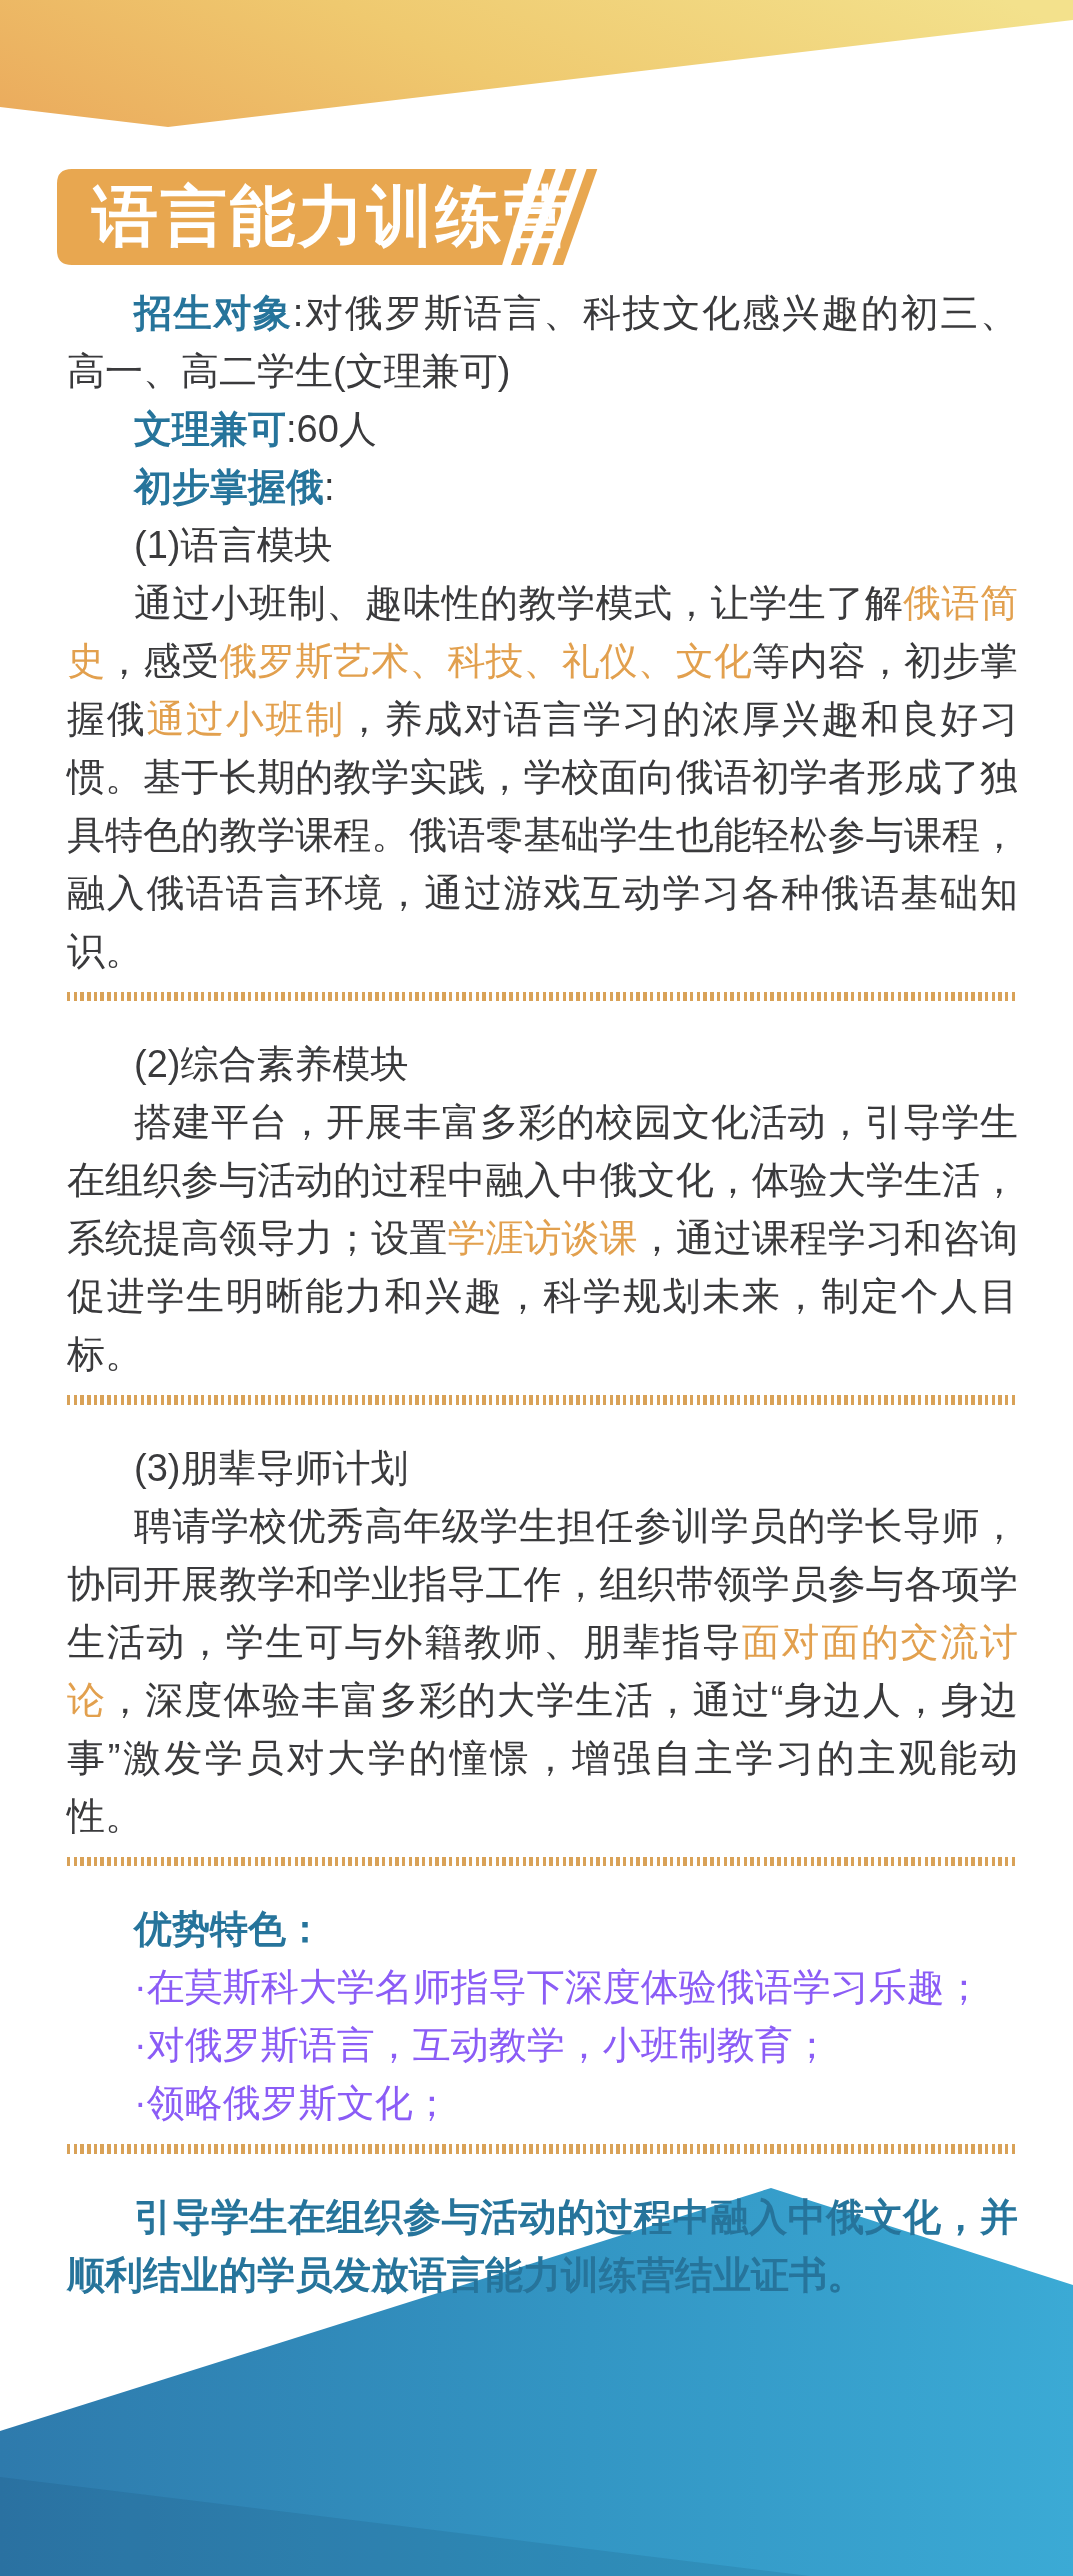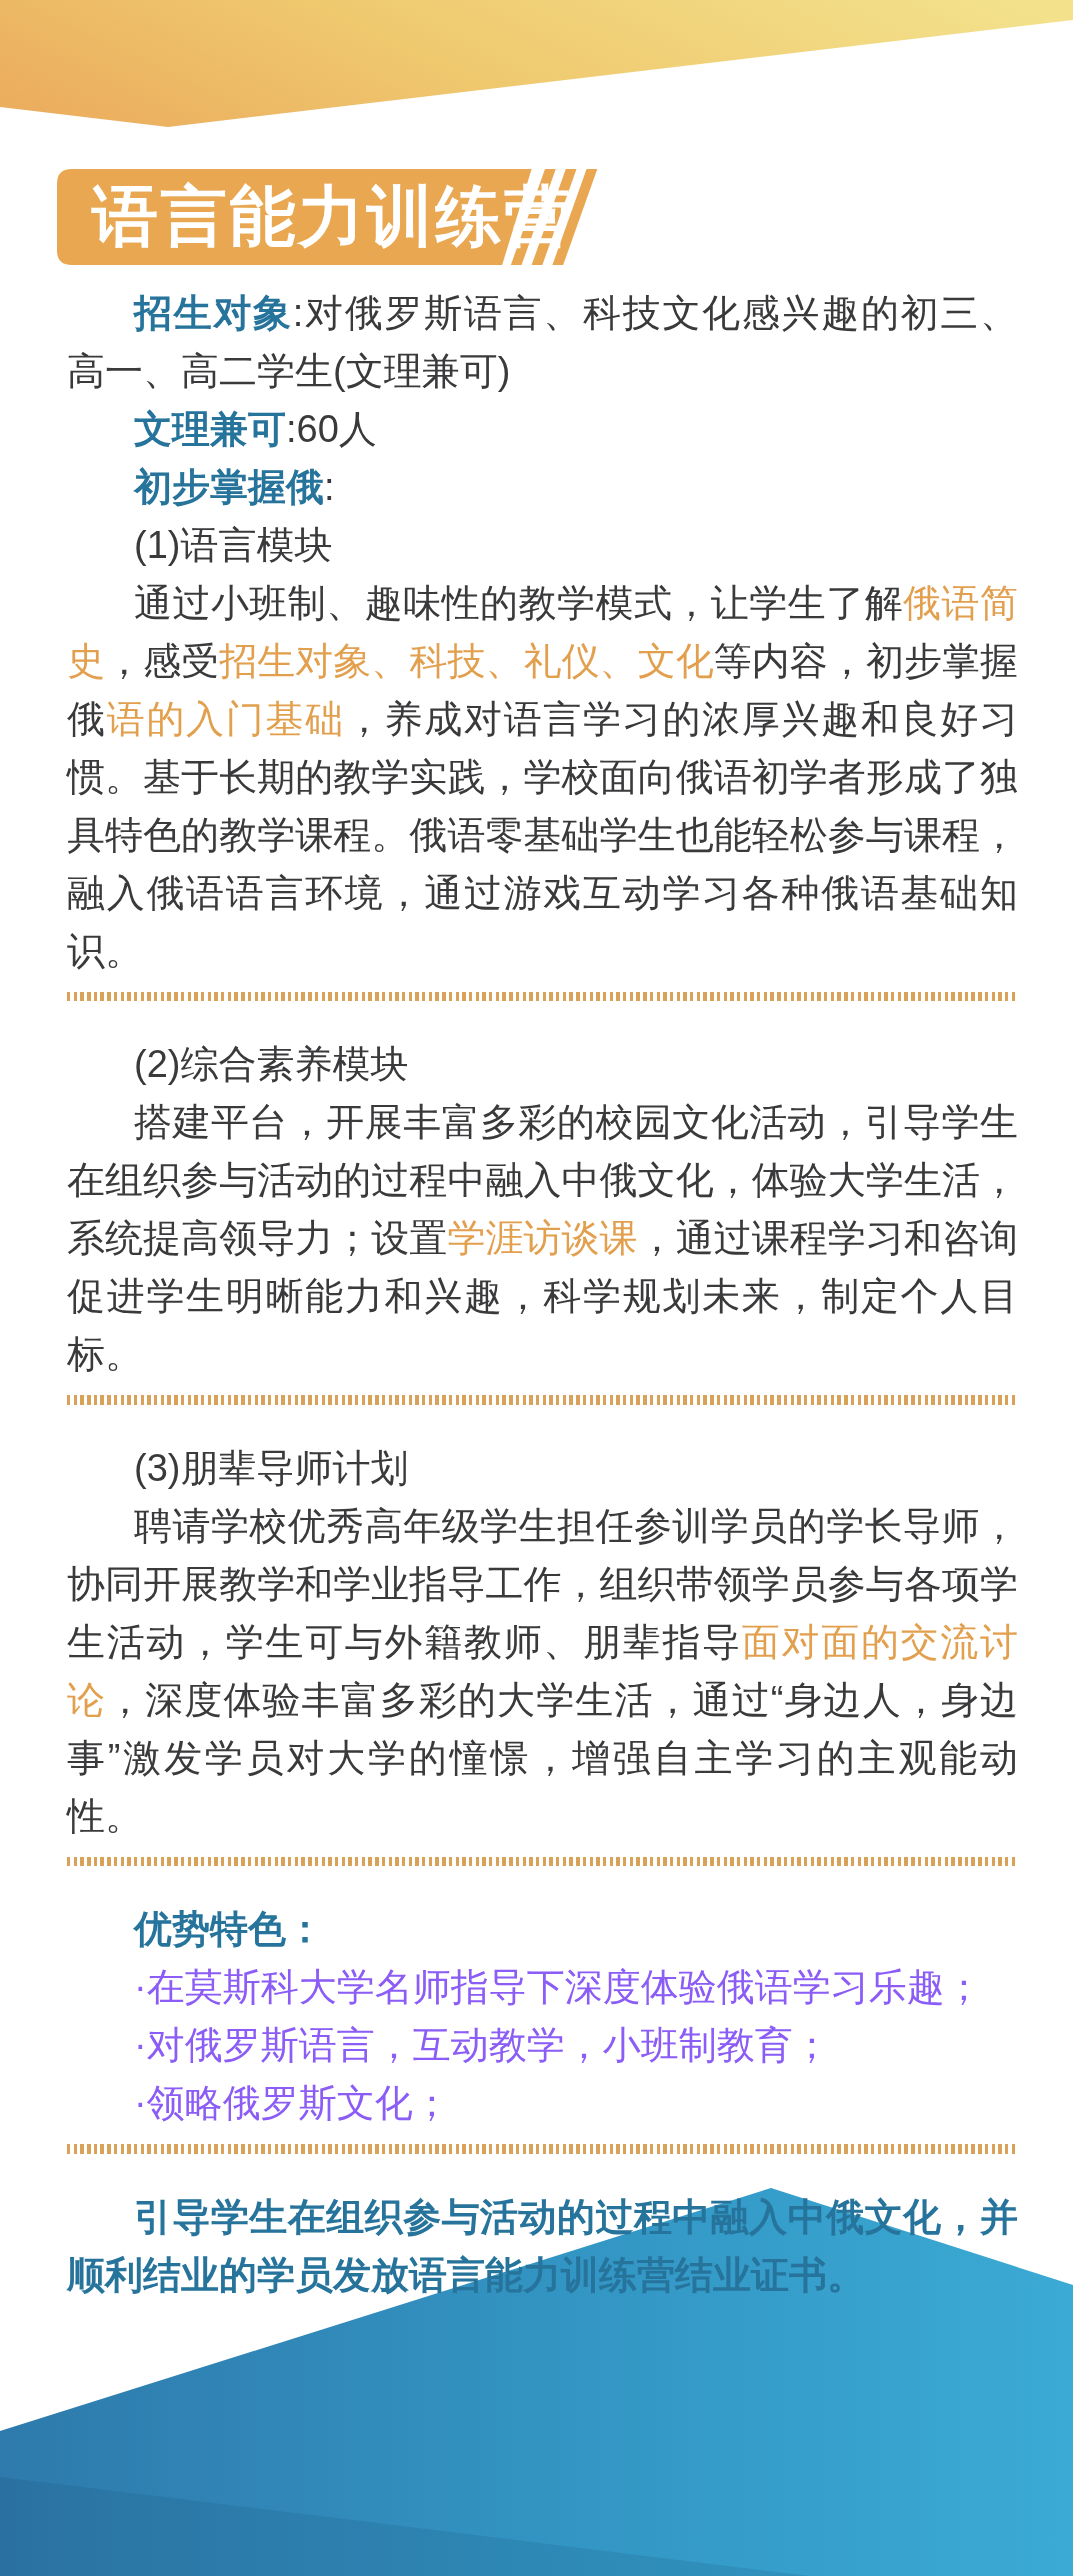--- a/index.html
+++ b/index.html
@@ -69,21 +69,21 @@
 <div class="content">
 
   <p class="para"><span class="label">招生对象</span><span>:对俄罗斯语言、科技文化感兴趣的初三、高一、高二学生(文理兼可)</span></p>
 
   <p class="para"><span class="label">文理兼可</span><span>:60人</span></p>
 
   <p class="para"><span class="label">初步掌握俄</span><span>:</span></p>
 
   <p class="para">(1)语言模块</p>
 
-  <p class="para"><span>通过小班制、趣味性的教学模式，让学生了解</span><span class="hl">俄语简史</span><span>，感受</span><span class="hl">招生对象、科技、礼仪、文化</span><span>等内容，初步掌握俄</span><span class="hl">语的入门基础</span><span>，养成对语言学习的浓厚兴趣和良好习惯。基于长期的教学实践，学校面向俄语初学者形成了独具特色的教学课程。俄语零基础学生也能轻松参与课程，融入俄语语言环境，通过游戏互动学习各种俄语基础知识。</span></p>
+  <p class="para"><span>通过小班制、趣味性的教学模式，让学生了解</span><span class="hl">俄语简史</span><span>，感受</span><span class="hl">俄罗斯艺术、科技、礼仪、文化</span><span>等内容，初步掌握俄</span><span class="hl">通过小班制</span><span>，养成对语言学习的浓厚兴趣和良好习惯。基于长期的教学实践，学校面向俄语初学者形成了独具特色的教学课程。俄语零基础学生也能轻松参与课程，融入俄语语言环境，通过游戏互动学习各种俄语基础知识。</span></p>
 
   <div class="divider"></div>
 
   <p class="para">(2)综合素养模块</p>
 
   <p class="para"><span>搭建平台，开展丰富多彩的校园文化活动，引导学生在组织参与活动的过程中融入中俄文化，体验大学生活，系统提高领导力；设置</span><span class="hl">学涯访谈课</span><span>，通过课程学习和咨询促进学生明晰能力和兴趣，科学规划未来，制定个人目标。</span></p>
 
   <div class="divider"></div>
 
   <p class="para">(3)朋辈导师计划</p>

